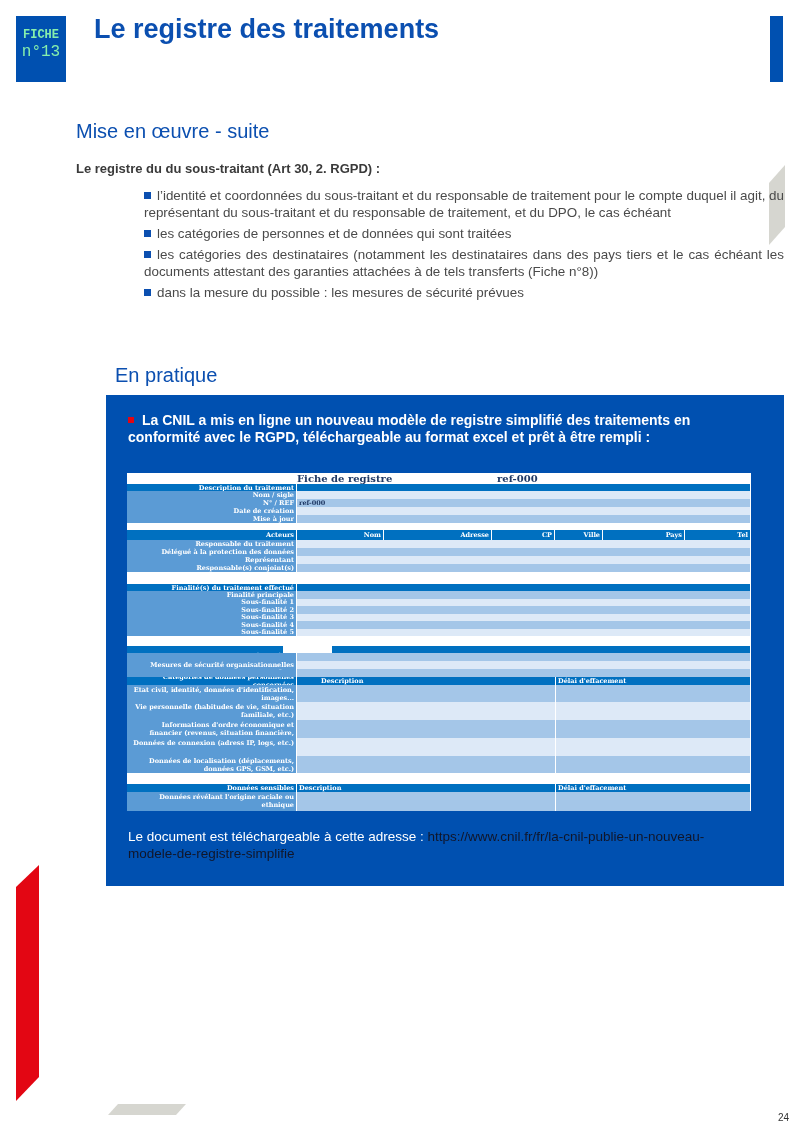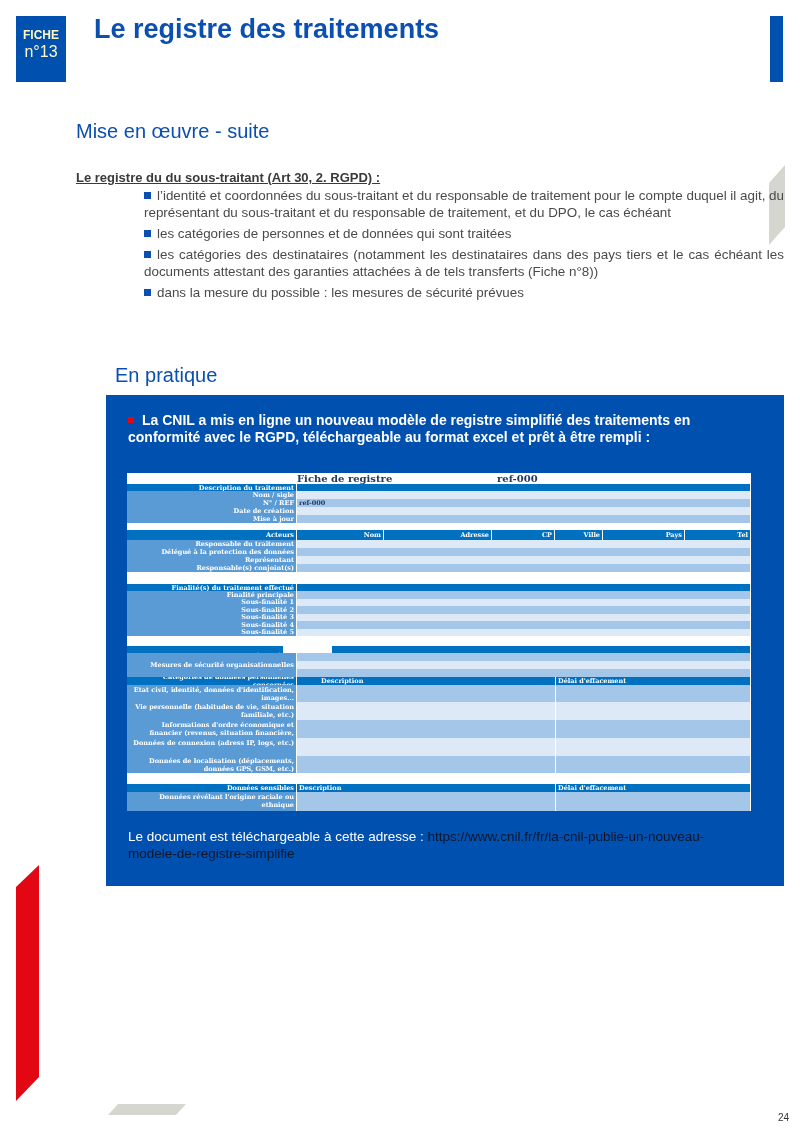--- a/index.html
+++ b/index.html
@@ -1,28 +1,28 @@
 <!DOCTYPE html>
 <html><head>
 <meta charset="utf-8">
 <style>
   html, body { margin:0; padding:0; }
   body { width:800px; height:1131px; position:relative; background:#ffffff; font-family:"Liberation Sans", sans-serif; overflow:hidden; }
   .abs { position:absolute; }
-  .fiche-badge { left:16px; top:16px; width:50px; height:66px; background:#0050b0; color:#fef9c3; text-align:center; }
+  .fiche-badge { left:16px; top:16px; width:50px; height:66px; background:#0050b0; color:#86efac; text-align:center;font-family:Liberation Mono, monospace; }
   .fiche-badge .l1 { display:block; font-size:12px; font-weight:bold; margin-top:12px; }
   .fiche-badge .l2 { display:block; font-size:16px; margin-top:1px; }
   .title { left:94px; top:14px; font-size:27px; font-weight:bold; color:#0b4fb0; }
   .right-bar { left:770px; top:16px; width:13px; height:66px; background:#0050b0; }
   .grey-shape-r { left:769px; top:165px; width:16px; height:80px; }
   .red-shape { left:16px; top:865px; width:23px; height:236px; }
   .grey-shape-b { left:108px; top:1104px; width:78px; height:11px; }
   .page-num { left:778px; top:1112px; font-size:10px; color:#333; }
   .h2 { font-size:20px; color:#0b4fb0; }
-  .sub-title { left:76px; top:170px; font-size:13px; font-weight:bold; color:#3a3a3a;text-decoration:underline; }
+  .sub-title { left:76px; top:161px; font-size:13px; font-weight:bold; color:#3a3a3a; }
   .bullets { left:116px; top:187px; width:640px; font-size:13.4px; color:#4a4a4a; line-height:17px;margin-left:28px; }
   .bullets p { margin:0 0 4px 0; text-align:justify; }
   .sq { display:inline-block; width:7px; height:7px; background:#0b4fb0; margin-right:6px; vertical-align:1px; }
   .blue-box { left:106px; top:395px; width:678px; height:491px; background:#0050b0; }
   .box-intro { left:128px; top:412px; width:620px; font-size:14px; font-weight:bold; color:#fff; line-height:17px; }
   .sq-red { display:inline-block; width:6px; height:6px; background:#e30613; margin-right:8px; vertical-align:2px; }
   .box-link { left:128px; top:828px; width:620px; font-size:13.5px; color:#fff; line-height:17px; }
   .box-link .url { color:#10162a; }
   
   .sheet { left:127px; top:473px; width:624px; height:338px; background:#ffffff; font-family:"DejaVu Serif", serif; }

